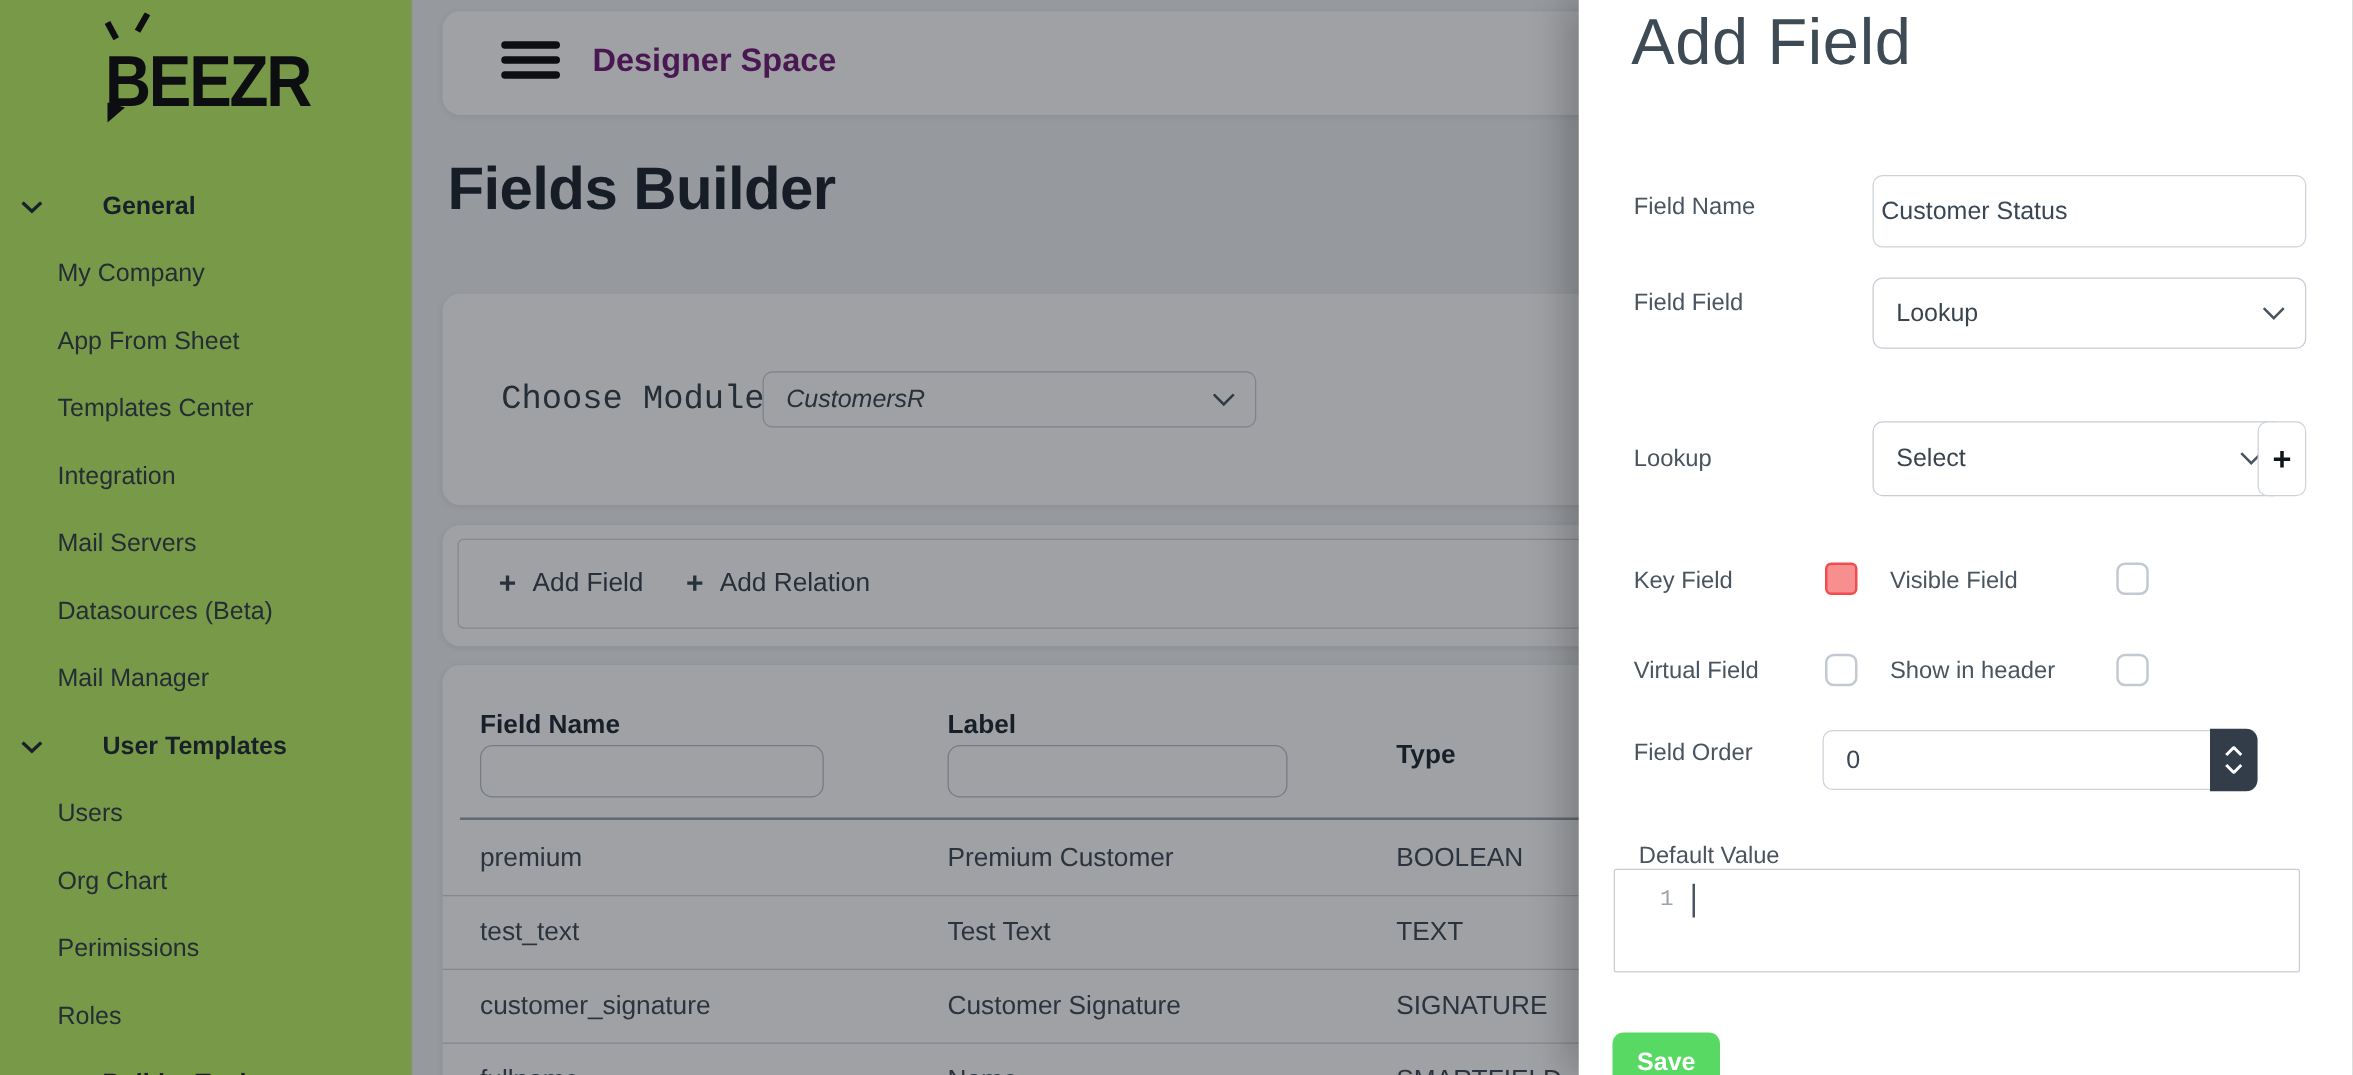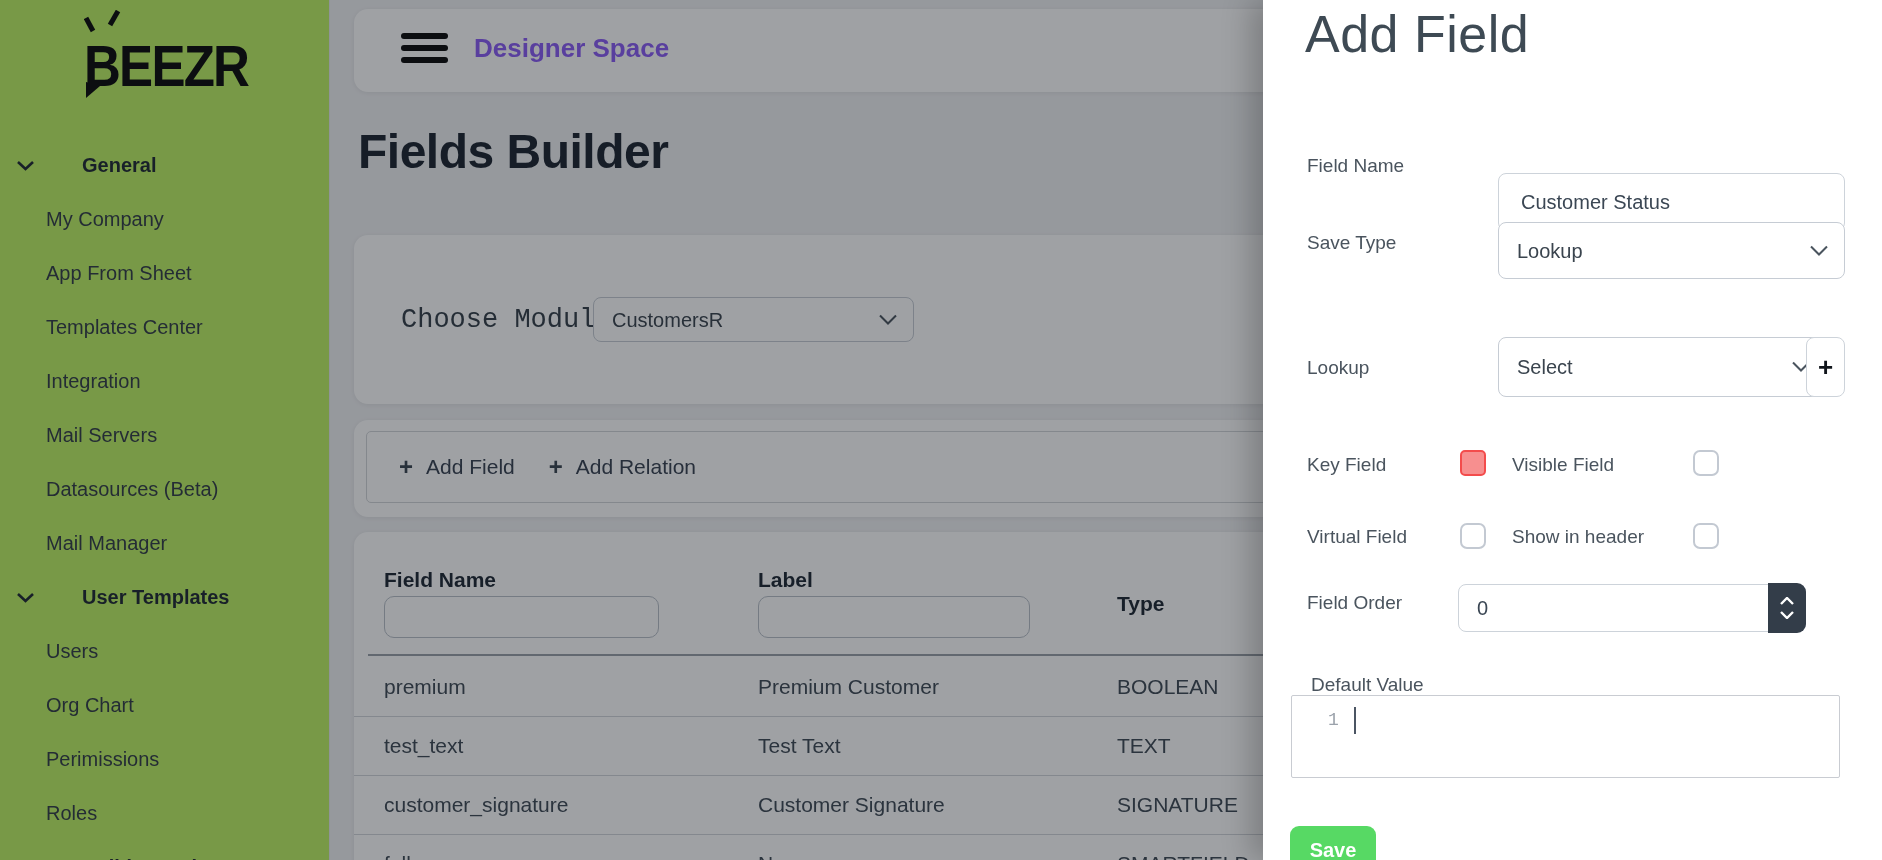--- a/index.html
+++ b/index.html
@@ -23,31 +23,31 @@
   .nav-item .chev { position:absolute; left:17px; top:23px; }
 
   
   .main { position:absolute; left:330px; top:0; right:0; height:860px; background:#f1f2f4; }
   .card { position:absolute; left:24px; width:1505px; background:#fff; border-radius:14px;
           box-shadow:0 1px 5px rgba(20,30,40,.08); }
   .header-card { top:9px; height:83px; }
   .hamburger { position:absolute; left:47px; top:24px; width:47px; height:35px; cursor:pointer; }
   .hamburger span { display:block; width:47px; height:6px; background:#0a0a0a;
                     border-radius:3px; margin-bottom:6px; }
-  .header-title { position:absolute; left:120px; top:24px; font-size:26px; font-weight:700; color:#8b5cf6; }
+  .header-title { position:absolute; left:120px; top:24px; font-size:26px; font-weight:700; color:#701a75; }
   .page-title { position:absolute; left:28px; top:124px; font-size:48px; font-weight:700;
                 color:#1b2430; letter-spacing:-.5px; }
 
   .module-card { top:235px; height:169px; }
   .module-label { position:absolute; left:47px; top:70px; font-size:27px; color:#343f49;font-family:Liberation Mono, monospace; }
   .select { position:absolute; border:1px solid #c6ccd4; border-radius:8px; background:#fff;
             font-size:20px; color:#3a444e; cursor:pointer; }
   .select .val { position:absolute; left:18px; top:50%; transform:translateY(-50%); }
   .select .sel-chev { position:absolute; right:16px; top:50%; transform:translateY(-50%); }
-  .module-select { left:239px; top:62px; width:321px; height:45px; }
+  .module-select { left:256px; top:62px; width:395px; height:45px;font-style:italic; }
 
   .toolbar-card { top:420px; height:97px; }
   .toolbar-box { position:absolute; left:12px; right:12px; top:11px; height:72px;
                  border:1px solid #d2d5d9; border-radius:5px; display:flex; align-items:center;
                  padding-left:32px; gap:34px; }
   .tool-btn { display:flex; align-items:center; gap:13px; font-size:21px; color:#374151; cursor:pointer; }
   .tool-btn .plus { font-size:24px; font-weight:800; color:#3a4550; line-height:1; }
 
   .table-card { top:532px; height:400px; }
   .th { position:absolute; font-size:21px; font-weight:700; color:#1d2733; top:36px; }
@@ -64,22 +64,22 @@
   
   .overlay { position:absolute; inset:0; background:rgba(16,21,28,.40); z-index:10; }
 
   
   .drawer { position:absolute; left:1263px; top:0; width:619px; height:860px; background:#fff;
             z-index:20; box-shadow:-12px 0 28px rgba(0,0,0,.22); }
   .drawer-title { position:absolute; left:42px; top:4px; font-size:52px; font-weight:400;
                   color:#3e4a54; letter-spacing:.5px; }
   .f-label { position:absolute; left:44px; font-size:19px; color:#4a545e; }
   .txt-input { position:absolute; border:1px solid #cdd3da; border-radius:8px; background:#fff;
-               font-size:20px; color:#3b4754; padding:0 22px;
-               font-family:"Liberation Sans", sans-serif;margin-top:33px; }
+               font-size:20px; color:#3b4754; padding:0 6px;
+               font-family:"Liberation Sans", sans-serif; }
   .fn-input { left:235px; top:140px; width:347px; height:58px; }
   .ft-select { left:235px; top:222px; width:347px; height:57px; }
   .lk-select { left:235px; top:337px; width:329px; height:60px; }
   .plus-btn { position:absolute; left:543px; top:337px; width:39px; height:60px;
               border:1px solid #cdd3da; border-radius:8px; background:#fff; font-size:26px;
               font-weight:700; color:#10151b; display:flex; align-items:center; justify-content:center;
               cursor:pointer; }
   .cb { position:absolute; width:26px; height:26px; border:2px solid #c3c9d2; border-radius:7px;
         background:#fff; cursor:pointer; }
   .cb.key { border-color:#f34c4c; background:#f78f8f; border-radius:5px; }
@@ -234,21 +234,21 @@
   </main>
 
   <div class="overlay"></div>
 
   <section class="drawer">
     <h2 class="drawer-title">Add Field</h2>
 
     <label class="f-label" style="top:155px">Field Name</label>
     <input class="txt-input fn-input" value="Customer Status" style="">
 
-    <label class="f-label" style="top:232px">Save Type</label>
+    <label class="f-label" style="top:232px">Field Field</label>
     <div class="select ft-select">
       <span class="val">Lookup</span>
       <svg class="sel-chev" width="18" height="11" viewBox="0 0 18 11">
           <polyline points="1,1 9,9 17,1" fill="none" stroke="#4a545e" stroke-width="2"></polyline>
         </svg>
     </div>
 
     <label class="f-label" style="top:357px">Lookup</label>
     <div class="select lk-select">
       <span class="val">Select</span>

